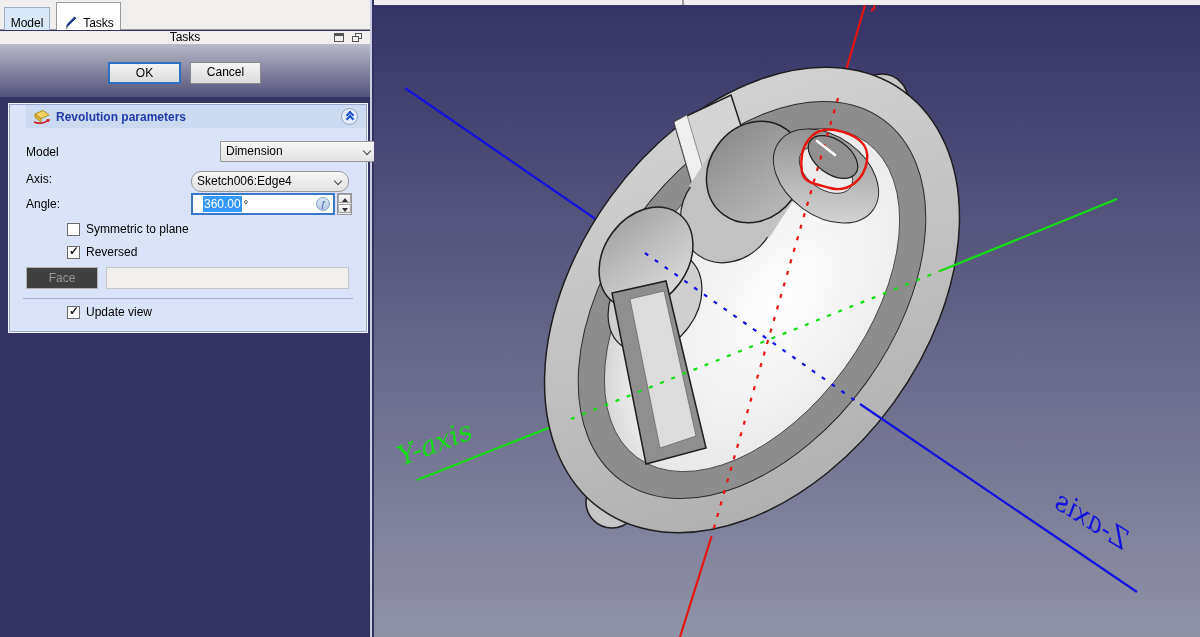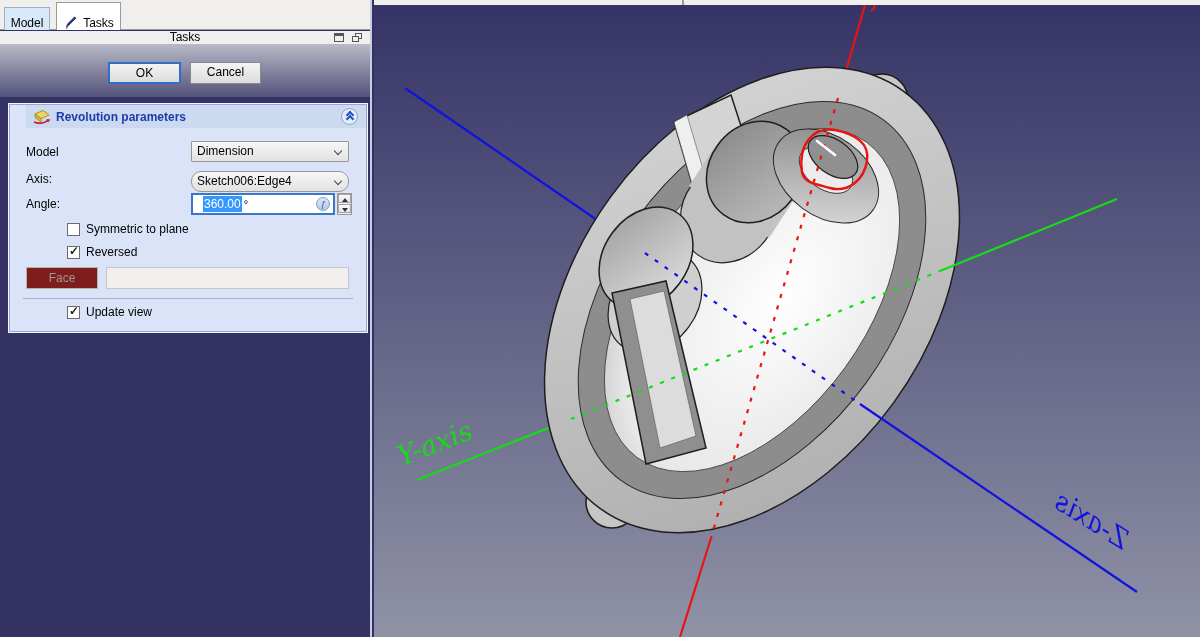--- a/index.html
+++ b/index.html
@@ -46,21 +46,21 @@
   .spinner { position:absolute; left:328px; top:89px; width:15px; height:22px; border:1px solid #979797; background:#f0f0f0; }
   .spin-btn { position:absolute; left:0; width:13px; height:9px; background:linear-gradient(#fbfbfb,#e4e4e4); border:1px solid #a5a5a5; }
   .spin-up { top:0; } .spin-down { top:10px; }
   .tri-up { position:absolute; left:3px; top:2.5px; width:0; height:0; border-left:3.5px solid transparent; border-right:3.5px solid transparent; border-bottom:4px solid #333; }
   .tri-down { position:absolute; left:3px; top:3px; width:0; height:0; border-left:3.5px solid transparent; border-right:3.5px solid transparent; border-top:4px solid #333; }
 
   .check-row { position:absolute; left:17px; display:flex; align-items:center; gap:6px;margin-left:41px; }
   .checkbox { position:relative; width:13px; height:13px; background:#fff; border:1px solid #6b6b6b; }
   .checkmark { position:absolute; left:1px; top:-3px; font-size:12px; font-weight:bold; color:#222; }
 
-  .face-btn { position:absolute; left:17px; top:163px; width:72px; height:22px; background:#7f1d1d; border:1px solid #b5b2ad; color:#9b9893; font-size:12px; text-align:center; line-height:20px; }
+  .face-btn { position:absolute; left:17px; top:163px; width:72px; height:22px; background:#404040; border:1px solid #b5b2ad; color:#9b9893; font-size:12px; text-align:center; line-height:20px; }
   .face-field { position:absolute; left:97px; top:163px; width:243px; height:22px; background:#f1f0ef; border:1px solid #c6c6c6; }
   .separator { position:absolute; left:14px; right:14px; top:194px; height:1px; background:#a9b2d2; }
 
   
   .viewport { position:absolute; left:374px; top:0; width:826px; height:637px; }
   .vp-topstrip { position:absolute; left:0; top:0; width:100%; height:5px; background:#f0efee; z-index:3; }
   .vp-tick { position:absolute; left:308px; top:0; width:2px; height:5px; background:#9a9a9a; }
   svg text.axis-label { font-family:"DejaVu Serif", serif; font-style:italic; font-size:27px; }
 </style>
 </head>
@@ -108,21 +108,21 @@
           <path d="M16,13.5 L18.5,10.5 L14.5,10 Z" fill="#cc2020"></path>
         </svg>
         <span class="params-title">Revolution parameters</span>
         <div class="collapse-btn">
           <span class="chev c1"></span>
           <span class="chev c2"></span>
         </div>
       </div>
 
       <div class="row-label" style="top:41px;">Model</div>
-      <div class="combo" style="top:37px;">
+      <div class="combo" style="top:37px;margin-left:29px;">
         <span>Dimension</span>
         <span class="combo-arrow"></span>
       </div>
 
       <div class="row-label" style="top:68px;">Axis:</div>
       <div class="combo" style="top:67px;border-radius:10px;">
         <span>Sketch006:Edge4</span>
         <span class="combo-arrow"></span>
       </div>
 

